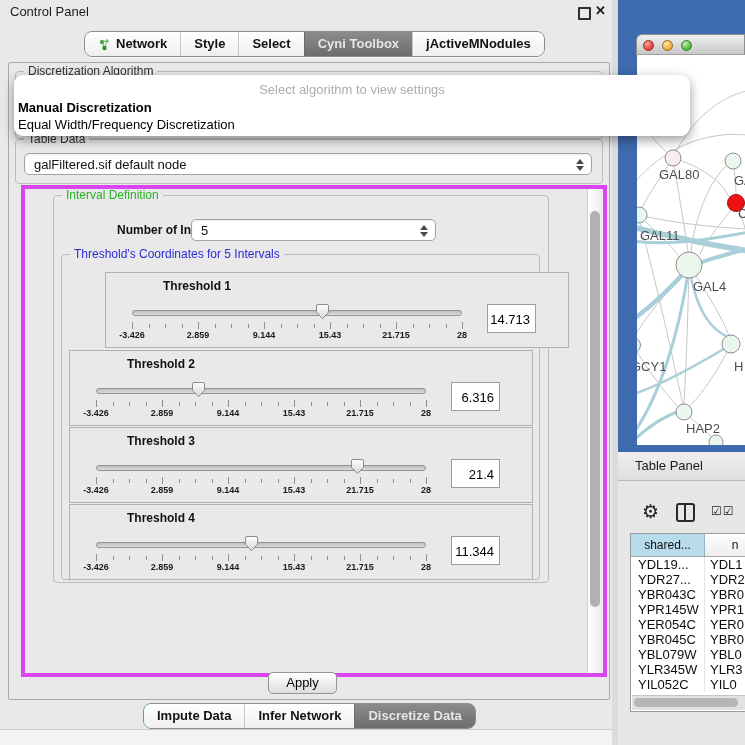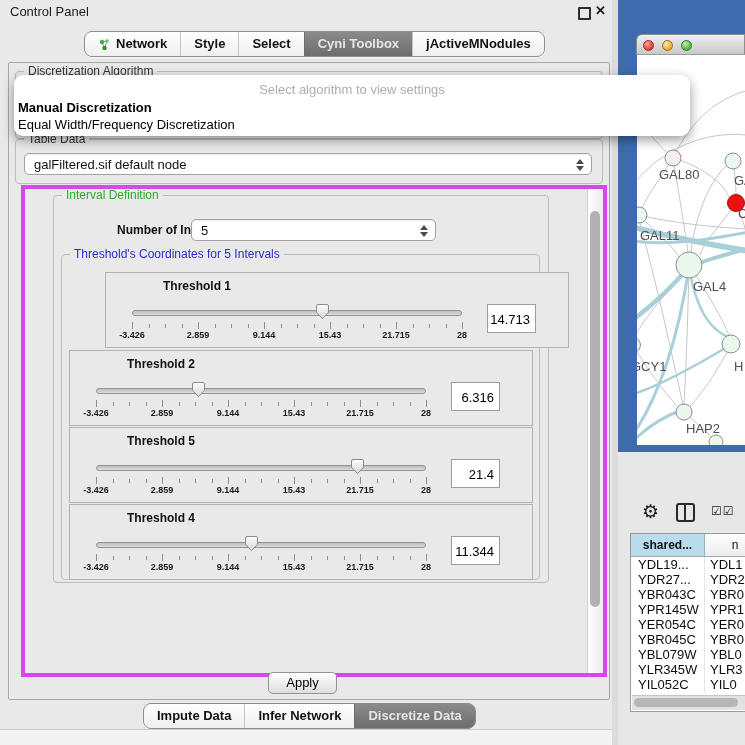--- a/index.html
+++ b/index.html
@@ -95,21 +95,21 @@
   #tp-titlebar{position:absolute;left:0;top:0;width:127px;height:28px;background:linear-gradient(#efefef,#dedede);
                border-bottom:1px solid #b7b7b7;}
   #tp-titlebar span{position:absolute;left:17px;top:6px;font-size:13px;color:#1c1c1c;}
   .gear{position:absolute;left:24px;top:48px;font-size:19px;color:#1e1e1e;}
   .colicon{position:absolute;left:58px;top:51px;width:15px;height:15px;border:2px solid #2a2a2a;border-radius:3px;}
   .colicon i{position:absolute;left:6px;top:0;width:2px;height:15px;background:#2a2a2a;}
   .checks{position:absolute;left:93px;top:52px;font-size:12px;color:#222;letter-spacing:1px;}
   #tp-table{position:absolute;left:12px;top:81px;width:160px;height:179px;background:#fff;border:1px solid #9a9a9a;box-sizing:border-box;}
   .tp-header{display:flex;height:22px;border-bottom:1px solid #a8a8a8;}
   .tp-header .h1{width:74px;background:#b9dcec;border-right:1px solid #8fb4c5;font-size:12px;color:#111;
-                 text-align:center;line-height:22px;box-sizing:border-box;font-weight:bold;}
+                 text-align:center;line-height:22px;box-sizing:border-box;}
   .tp-header .h2{width:60px;background:linear-gradient(#fdfdfd,#ededed);font-size:12px;color:#111;text-align:center;line-height:22px;}
   .tp-row{display:flex;height:15px;font-size:13px;color:#0d0d0d;}
   .tp-row .c1{width:74px;padding-left:7px;box-sizing:border-box;border-right:1px solid #e4e4e4;white-space:nowrap;overflow:hidden;}
   .tp-row .c2{width:70px;padding-left:5px;box-sizing:border-box;white-space:nowrap;overflow:hidden;}
   #tp-hscroll{position:absolute;left:1px;bottom:1px;width:156px;height:14px;background:#e2e2e2;border-top:1px solid #c6c6c6;}
   #tp-hscroll .thumb{position:absolute;left:2px;top:2px;width:104px;height:9px;background:#b6b6b6;border-radius:5px;}
 
   .neticon-line{stroke:#9b9b9b;stroke-width:1;}
 </style>
 </head>
@@ -275,21 +275,21 @@
                 <span style="left: 0%;">-3.426</span>
                 <span style="left: 20%;">2.859</span>
                 <span style="left: 40%;">9.144</span>
                 <span style="left: 60%;">15.43</span>
                 <span style="left: 80%;">21.715</span>
                 <span style="left: 100%;">28</span>
               </div>
               <div class="thr-value">6.316</div>
             </div>
           <div class="thr-panel" style="top:172px;">
-              <span class="boldlbl thr-title">Threshold 5</span>
+              <span class="boldlbl thr-title">Threshold 3</span>
               <div class="slider">
                 <div class="track"></div>
                 <div class="thumb" style="left:79%"><svg width="15" height="17" viewBox="0 0 15 17">
                     <defs>
                       <linearGradient id="tg" x1="0" y1="0" x2="0" y2="1">
                         <stop offset="0" stop-color="#fefefe"></stop>
                         <stop offset="1" stop-color="#d6d6d6"></stop>
                       </linearGradient>
                     </defs>
                     <path d="M3,1.5 h9 a1.5,1.5 0 0 1 1.5,1.5 v6.3 l-6,6.4 l-6,-6.4 v-6.3 a1.5,1.5 0 0 1 1.5,-1.5 z" fill="url(#tg)" stroke="#8c8c8c"></path>
@@ -461,20 +461,23 @@
           <text x="97" y="316" font-size="13" fill="#4f4f4f" font-family="&quot;Liberation Sans&quot;,sans-serif">H</text>
           <circle cx="47" cy="357" r="8" fill="#eaf7ec" stroke="#8f8f8f"></circle>
           <text x="49" y="378" font-size="13" fill="#4f4f4f" font-family="&quot;Liberation Sans&quot;,sans-serif">HAP2</text>
           <circle cx="79" cy="387" r="7" fill="#eaf7ec" stroke="#8f8f8f"></circle>
         </svg>
     </div>
   </div>
 </div>
 
 <div id="table-panel">
+  <div id="tp-titlebar">
+    <span>Table Panel</span>
+  </div>
   <div class="gear">⚙</div>
   <div class="colicon">
       <i></i>
     </div>
   <div class="checks">☑☑</div>
   <div id="tp-table">
     <div class="tp-header">
       <div class="h1">shared...</div>
       <div class="h2">n</div>
     </div>

